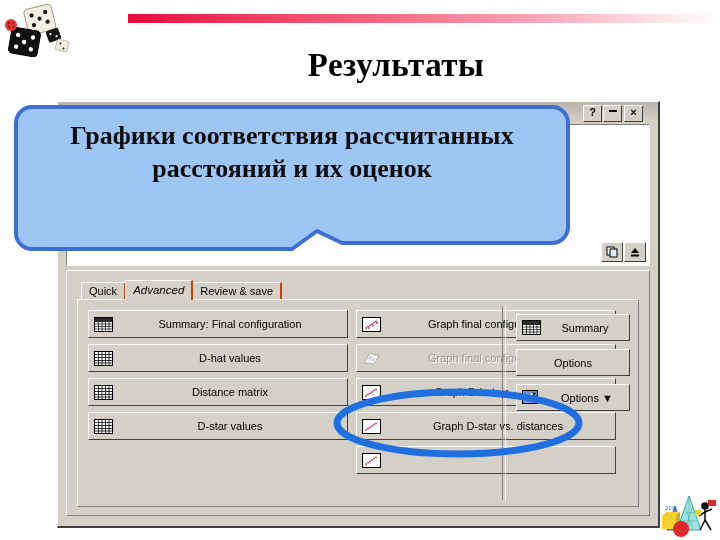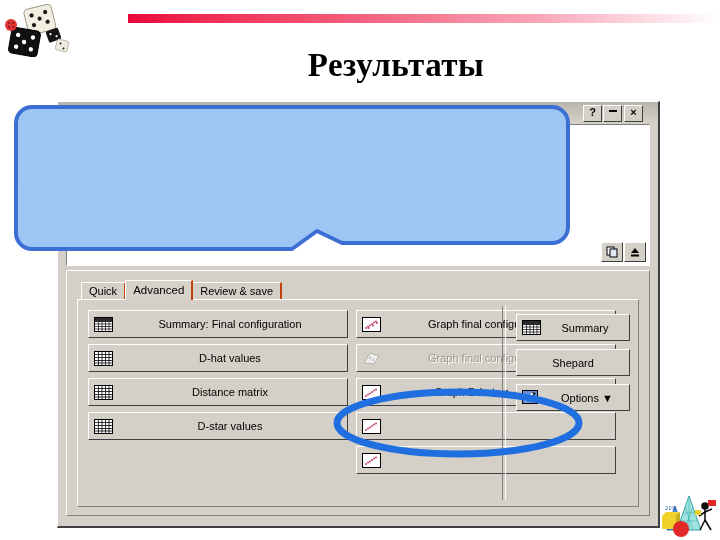--- a/index.html
+++ b/index.html
@@ -78,21 +78,21 @@
   .tab{
     height:17px;padding:0 7px;margin-right:-1px;
     background:#d4d0c8;
     border-top:1px solid #ffffff;border-left:1px solid #ffffff;
     border-right:2px solid #c2410c;
     font-size:11px;color:#000;line-height:17px;white-space:nowrap;cursor:default;
   }
   .tab.selected{
     height:19px;line-height:19px;font-size:11.5px;
     background:#d6d2ca;position:relative;z-index:3;
-    border-bottom:none;margin-top:-2px;
+    border-bottom:none;margin-top:-2px;font-style:italic;
   }
   #tab-content{
     position:absolute;left:10px;top:28px;right:10px;bottom:8px;
     background:#d4d0c8;
     border-top:1px solid #ffffff;border-left:1px solid #ffffff;
     border-right:1px solid #808080;border-bottom:1px solid #808080;
   }
 
   .btn3d{
     position:absolute;
@@ -344,20 +344,21 @@
               <g fill="#c0426a">
                 <circle cx="4" cy="11" r="1"></circle>
                   <circle cx="6" cy="9.5" r="1"></circle>
                   <circle cx="8" cy="8.5" r="1"></circle>
                 <circle cx="10" cy="7" r="1"></circle>
                   <circle cx="12" cy="5.5" r="1"></circle>
                   <circle cx="14" cy="4.5" r="1"></circle>
               </g>
             </svg>
           </span>
+          <span class="lbl">Graph D-star vs. distances</span>
         </div>
 
         <div class="btn3d col-btn">
           <span class="ico">
             <svg width="19" height="15" viewBox="0 0 19 15">
               <rect x="0.5" y="0.5" width="18" height="14" fill="#fff" stroke="#000"></rect>
               <g fill="#c0426a">
                 <circle cx="4" cy="11" r="1"></circle>
                   <circle cx="6" cy="9.5" r="1"></circle>
                   <circle cx="8" cy="8.5" r="1"></circle>
@@ -386,21 +387,21 @@
                   <line x1="8" y1="5" x2="8" y2="14"></line>
                 <line x1="11.5" y1="5" x2="11.5" y2="14"></line>
                   <line x1="15" y1="5" x2="15" y2="14"></line>
               </g>
             </svg>
           </span>
           <span class="lbl">Summary</span>
         </div>
 
         <div class="btn3d side-btn">
-          <span class="lbl">Shepard</span>
+          <span class="lbl">Options</span>
         </div>
 
         <div class="btn3d side-btn">
           <span class="ico">
             <svg width="19" height="15" viewBox="0 0 19 15">
               <rect x="0.5" y="0.5" width="15" height="13" fill="#6b8fd4" stroke="#000"></rect>
               <path d="M3 11 L11 3" stroke="#fff" stroke-width="2"></path>
               <polygon points="10,2 14,3 12,6" fill="#1a1a1a"></polygon>
             </svg>
           </span>
@@ -416,20 +417,21 @@
   <svg width="252" height="74" viewBox="0 0 252 74">
     <ellipse cx="126" cy="37" rx="121" ry="31" fill="none" stroke="#1f6fe0" stroke-width="7"></ellipse>
   </svg>
 </div>
 
 <div id="callout">
   <svg width="560" height="160" viewBox="0 0 560 160">
     <path d="M20,4 H540 A16,16 0 0 1 556,20 V124 A16,16 0 0 1 540,140
              H330 L305,128 L280,146 H20 A16,16 0 0 1 4,130 V20 A16,16 0 0 1 20,4 Z" fill="#9dc6f5" stroke="#3b6fd4" stroke-width="4" stroke-linejoin="round"></path>
   </svg>
+  <div id="callout-text">Графики соответствия рассчитанных расстояний и их оценок</div>
 </div>
 
 <div id="corner-clipart">
   <svg viewBox="0 0 58 52" width="58" height="52">
     <polygon points="30,10 42,44 18,44" fill="#9fe3e0" stroke="#3aa8a2" stroke-width="1"></polygon>
     <g stroke="#3aa8a2" stroke-width="0.5">
       <line x1="24" y1="27" x2="36" y2="27"></line>
         <line x1="21" y1="35" x2="39" y2="35"></line>
       <line x1="30" y1="10" x2="30" y2="44"></line>
       <line x1="26" y1="20" x2="34" y2="44"></line>

